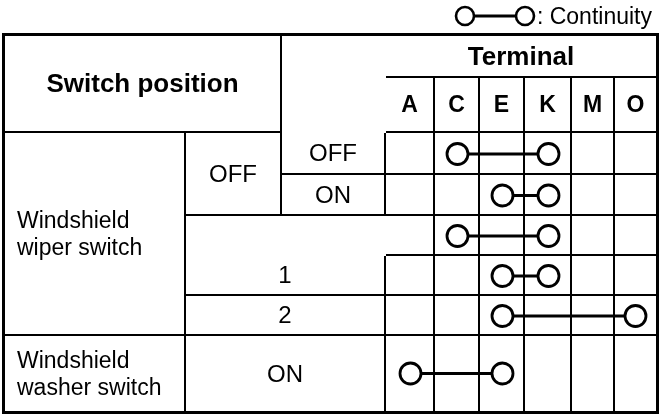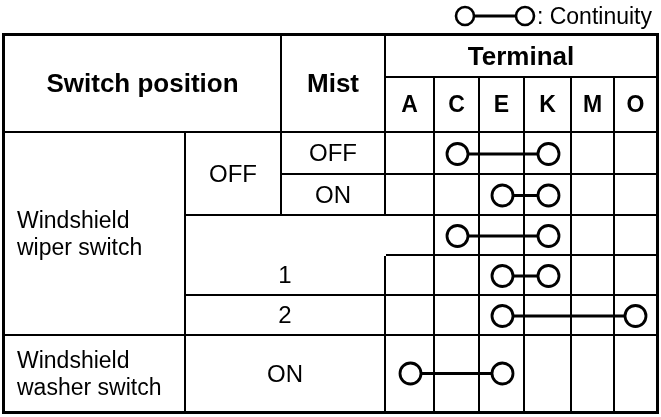--- a/index.html
+++ b/index.html
@@ -61,21 +61,20 @@
     <circle cx="12" cy="14" r="9" fill="#fff" stroke="#000" stroke-width="2.6"></circle>
     <circle cx="72" cy="14" r="9" fill="#fff" stroke="#000" stroke-width="2.6"></circle>
   </svg>
   <span class="legend-text">: Continuity</span>
 </div>
 
 <div class="tbl">
   <div class="grid" id="grid">
 
     <div class="cell hdr" style="grid-area:1/1/3/3">Switch position</div>
-    <div class="cell hdr" style="grid-area:1/3/3/4">Mist</div>
     <div class="cell hdr no-r" style="grid-area:1/4/2/10">Terminal</div>
 
     <div class="cell term-letter" style="grid-area:2/4">A</div>
     <div class="cell term-letter" style="grid-area:2/5">C</div>
     <div class="cell term-letter" style="grid-area:2/6">E</div>
     <div class="cell term-letter" style="grid-area:2/7">K</div>
     <div class="cell term-letter" style="grid-area:2/8">M</div>
     <div class="cell term-letter no-r" style="grid-area:2/9">O</div>
 
     <div class="cell rowlabel" style="grid-area:3/1/8/2">Windshield

